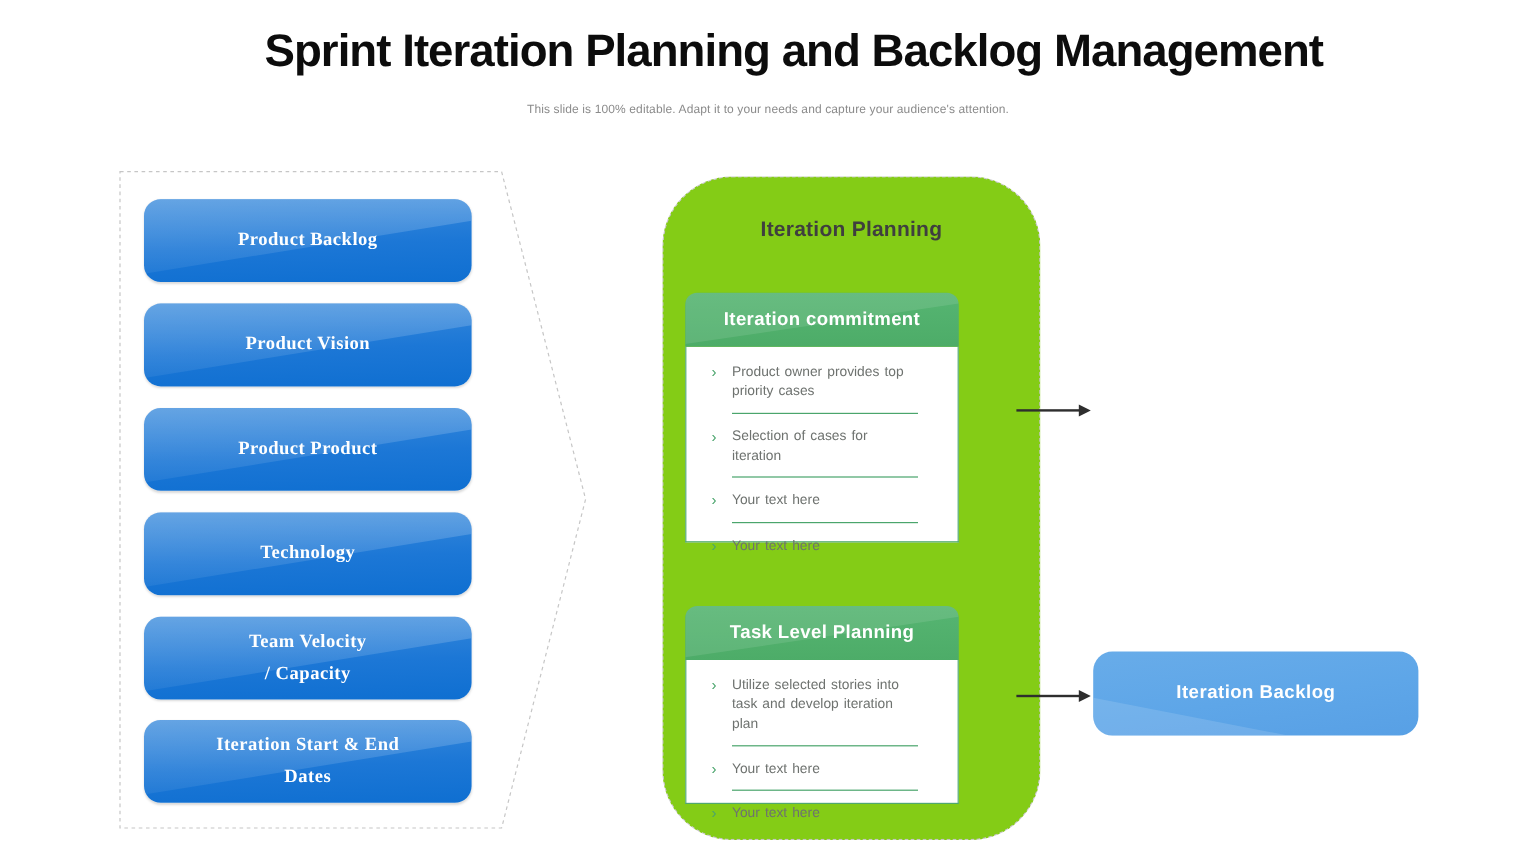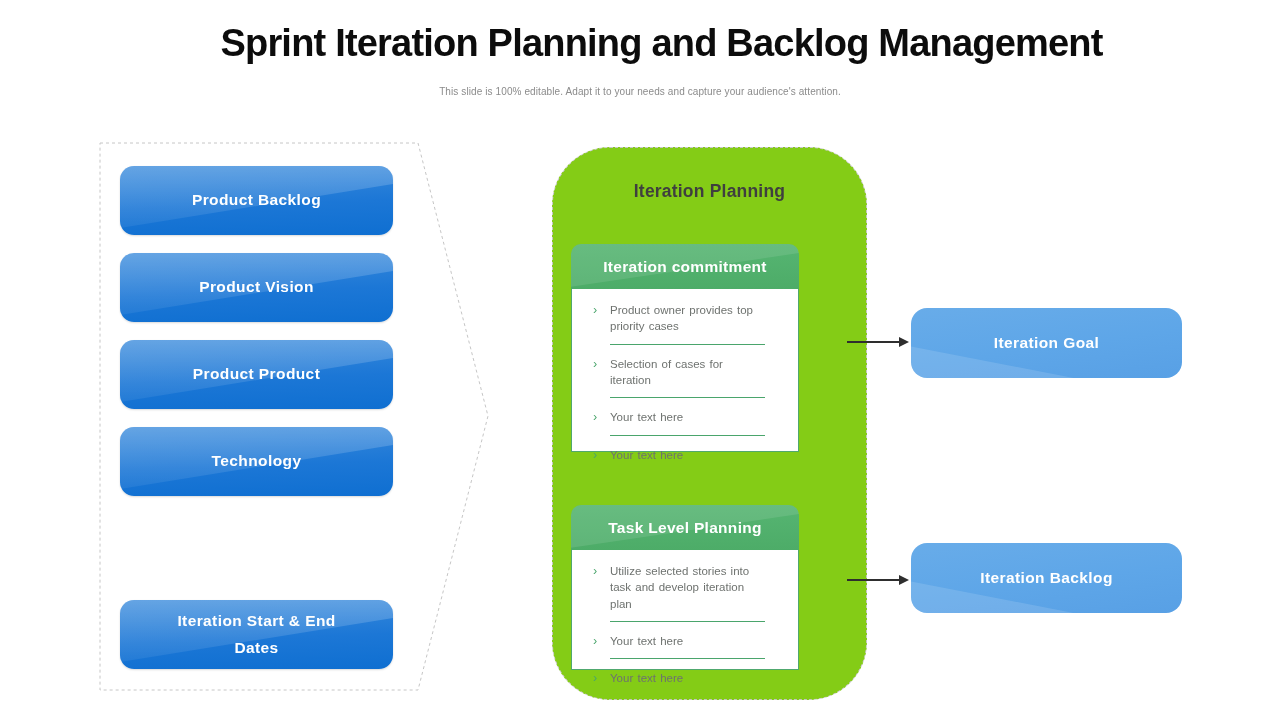--- a/index.html
+++ b/index.html
@@ -20,20 +20,21 @@
   
   .chevron-svg { position:absolute; left:0; top:0; }
   .stack-btn {
     position:absolute; left:120px; width:273px; height:69px; border-radius:14px;
     display:flex; align-items:center; justify-content:center; text-align:center;
     color:#ffffff; font-weight:700; font-size:15.5px; letter-spacing:0.4px;
     line-height:1.68; white-space:pre-line;
     background:linear-gradient(178deg,#3a8bdc 0%,#1c77d6 55%,#0f6fd1 100%);
     overflow:hidden;
     box-shadow:0 1px 2px rgba(0,0,0,0.15);
+    font-family:Liberation Serif, serif;
   }
   .stack-btn::after {
     content:""; position:absolute; inset:0;
     background:linear-gradient(180deg, rgba(255,255,255,0.22), rgba(255,255,255,0.04));
     clip-path:polygon(0 0, 100% 0, 100% 26%, 0 90%);
     pointer-events:none;
   }
   .stack-btn span { position:relative; z-index:1; padding:0 14px; }
   .btn-0 { top:166px; } .btn-1 { top:253px; } .btn-2 { top:340px; }
   .btn-3 { top:427px; } .btn-4 { top:514px; } .btn-5 { top:600px; }
@@ -117,20 +118,24 @@
   </div>
   <div class="stack-btn btn-1">
     <span>Product Vision</span>
   </div>
   <div class="stack-btn btn-2">
     <span>Product Product</span>
   </div>
   <div class="stack-btn btn-3">
     <span>Technology</span>
   </div>
+  <div class="stack-btn btn-4">
+    <span>Team Velocity
+/ Capacity</span>
+  </div>
   <div class="stack-btn btn-5">
     <span>Iteration Start &amp; End
 Dates</span>
   </div>
 
   <div class="panel">
     <div class="panel-title">Iteration Planning</div>
 
     <div class="card card-1">
       <div class="card-header">
@@ -173,20 +178,17 @@
           <span class="pl-bullet">›</span>
           <span class="pl-text">Your text here</span>
         </div>
       </div>
     </div>
   </div>
 
   <div class="arrow arrow-1"></div>
   <div class="arrow arrow-2"></div>
 
-  <div class="output-box out-0">
-    <span>Iteration Goal</span>
-  </div>
   <div class="output-box out-1">
     <span>Iteration Backlog</span>
   </div>
 
 </div>
 
 </body></html>

